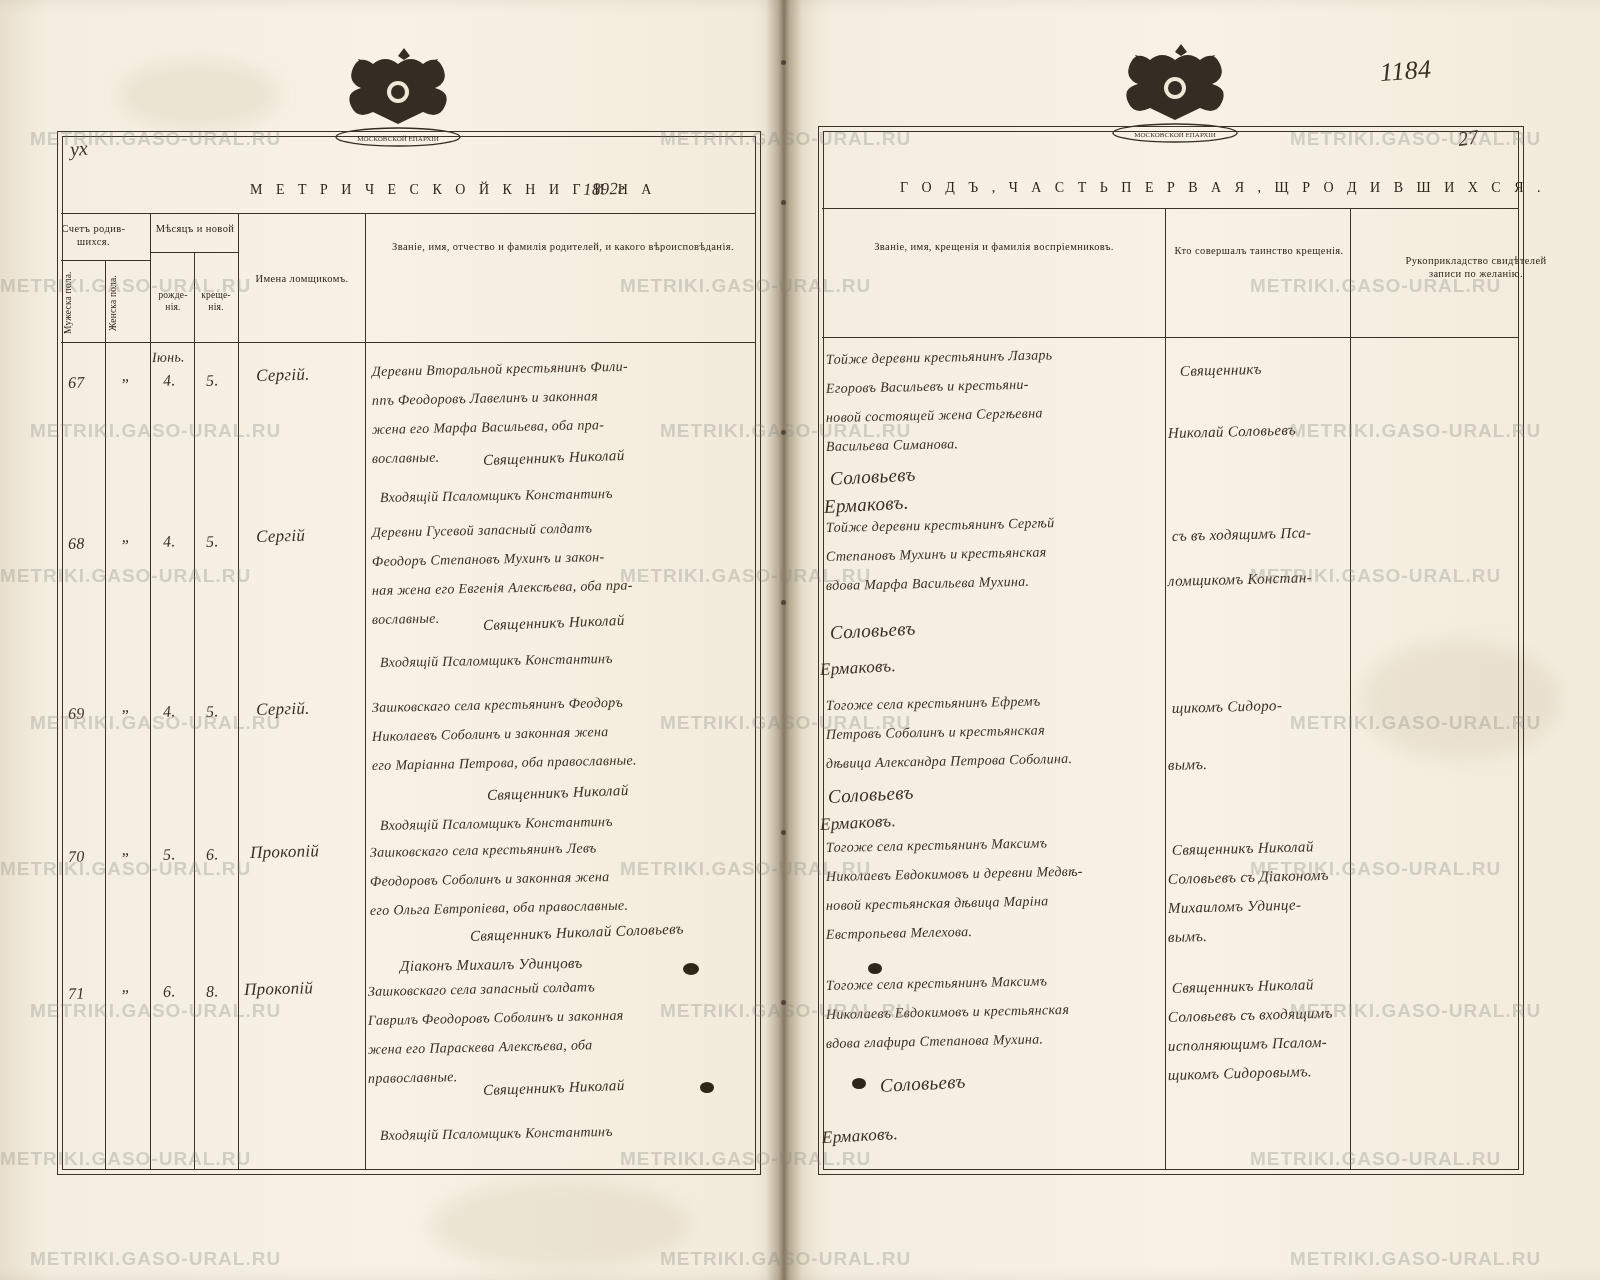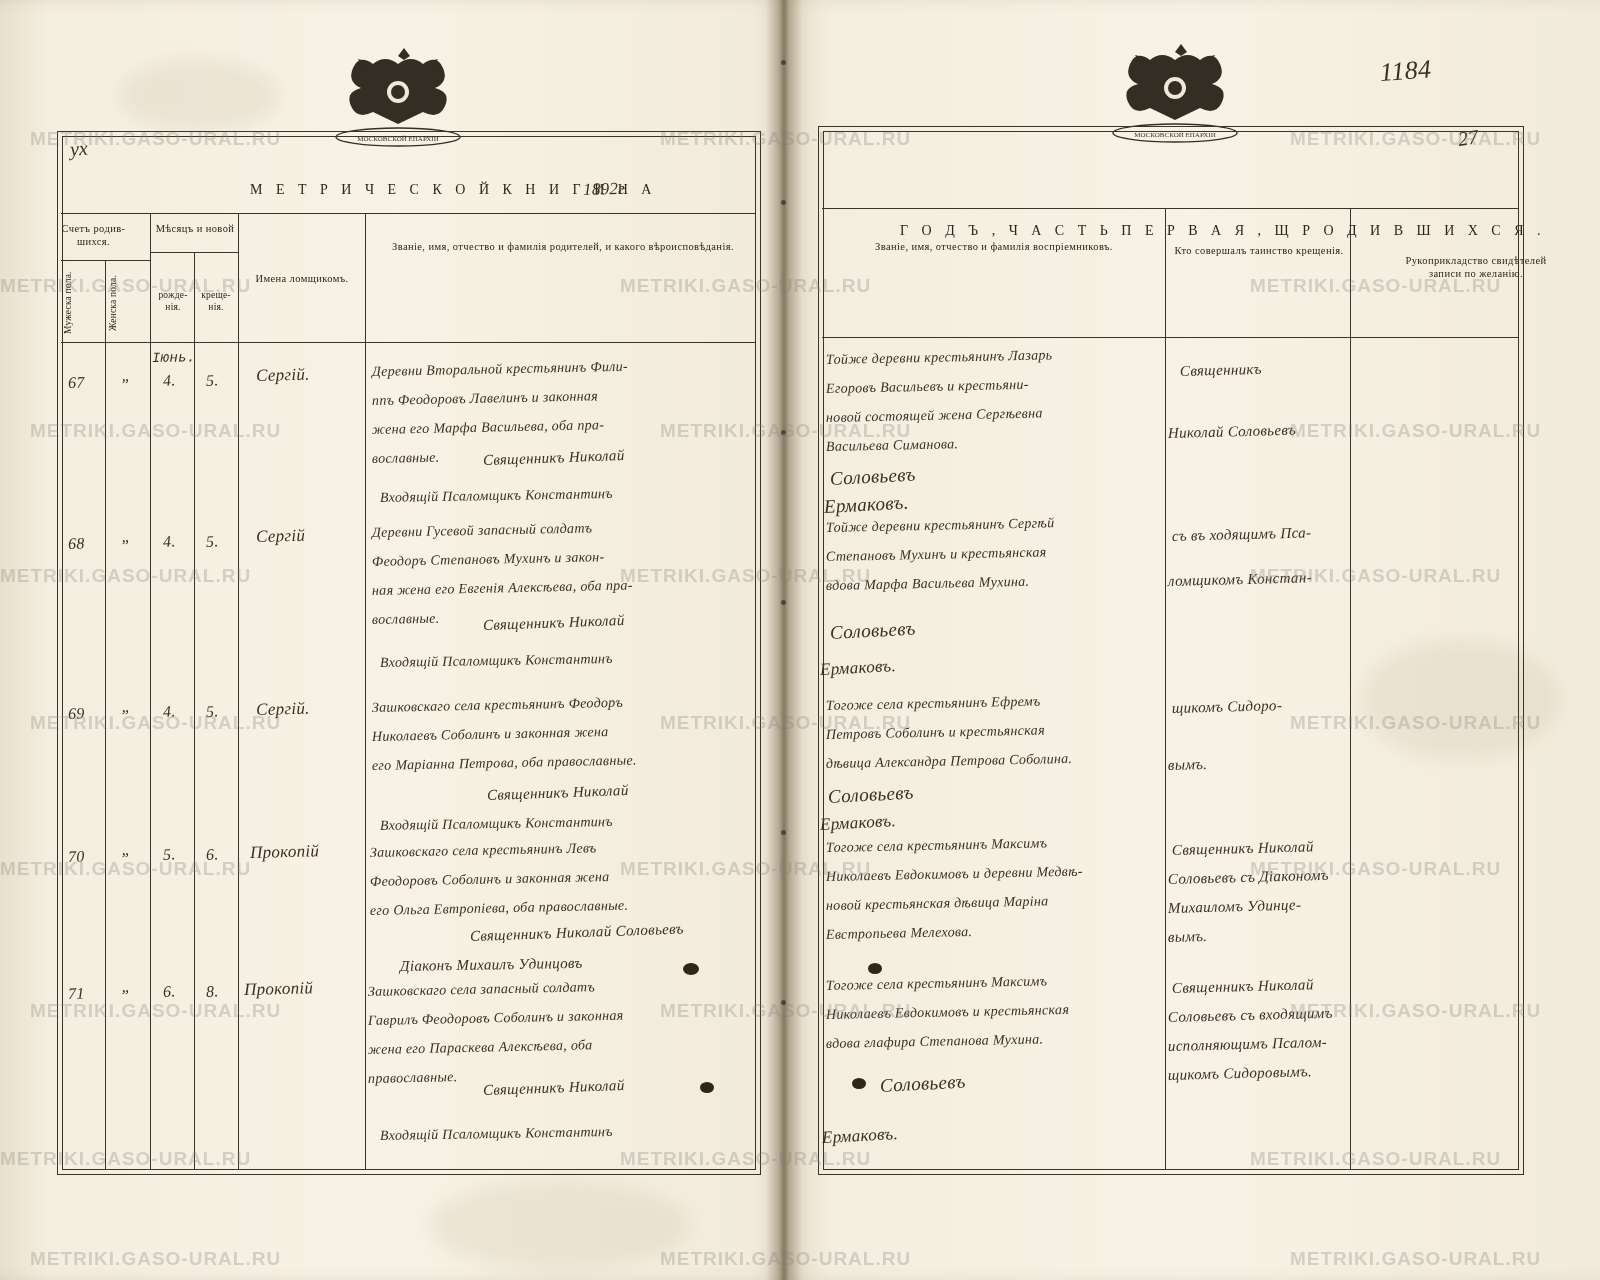--- a/index.html
+++ b/index.html
@@ -183,44 +183,44 @@
   <div class="vline" style="left:238px; top:213px; height:956px;"></div>
   <div class="vline" style="left:365px; top:213px; height:956px;"></div>
 
   <div class="hline" style="left:822px; top:208px; width:696px;"></div>
   <div class="hline" style="left:822px; top:337px; width:696px;"></div>
   <div class="vline" style="left:1165px; top:208px; height:961px;"></div>
   <div class="vline" style="left:1350px; top:208px; height:961px;"></div>
 
   <div class="title" style="left:250px; top:182px;">М Е Т Р И Ч Е С К О Й   К Н И Г И   Н А</div>
   <div class="hw" style="left:583px; top:180px; font-size:17px; transform:rotate(-1.5deg);">1892г</div>
-  <div class="title" style="left:900px; top:180px;margin-top:43px;">Г О Д Ъ ,  Ч А С Т Ь  П Е Р В А Я ,  Щ Р О Д И В Ш И Х С Я .</div>
+  <div class="title" style="left:900px; top:180px;">Г О Д Ъ ,  Ч А С Т Ь  П Е Р В А Я ,  Щ Р О Д И В Ш И Х С Я .</div>
 
   <div class="hw pgnum" style="left:70px; top:138px; transform:rotate(-4deg);">ух</div>
   <div class="hw pgnum" style="left:1458px; top:128px; transform:rotate(-8deg);">27</div>
   <div class="hw" style="left:1380px; top:58px; font-size:26px; transform:rotate(-4deg);">1184</div>
 
   <div class="hdr small" style="left:49px; top:222px; width:89px;">
     <span>Счетъ родив-шихся.</span>
   </div>
   <div class="hdr tiny" style="left:63px; top:268px; width:40px; height:70px; writing-mode:vertical-rl; transform:rotate(180deg);">Мужеска пола.</div>
   <div class="hdr tiny" style="left:108px; top:268px; width:40px; height:70px; writing-mode:vertical-rl; transform:rotate(180deg);">Женска пола.</div>
 
   <div class="hdr small" style="left:152px; top:222px; width:86px;">Мѣсяцъ и новой</div>
   <div class="hdr tiny" style="left:153px; top:290px; width:40px;">рожде-нія.</div>
   <div class="hdr tiny" style="left:196px; top:290px; width:40px;">креще-нія.</div>
 
   <div class="hdr small" style="left:240px; top:272px; width:124px;">Имена ломщикомъ.</div>
   <div class="hdr small" style="left:372px; top:240px; width:382px;">Званіе, имя, отчество и фамилія родителей, и какого вѣроисповѣданія.</div>
 
-  <div class="hdr small" style="left:830px; top:240px; width:328px;">Званіе, имя, отчество и фамилія воспріемниковъ.</div>
+  <div class="hdr small" style="left:830px; top:240px; width:328px;">Званіе, имя, крещенія и фамилія воспріемниковъ.</div>
   <div class="hdr small" style="left:1172px; top:244px; width:174px;">Кто совершалъ таинство крещенія.</div>
   <div class="hdr small" style="left:1396px; top:254px; width:160px;">Рукоприкладство свидѣтелей записи по желанію.</div>
 
-  <div class="hw body" style="left:152px; top:350px; transform:rotate(-1deg);font-family:Liberation Mono, monospace;">Іюнь.</div>
+  <div class="hw body" style="left:152px; top:350px; transform:rotate(-1deg);">Іюнь.</div>
 
   <div class="hw num" style="left:68px; top:374px; transform:rotate(-2deg);">67</div>
   <div class="hw num" style="left:120px; top:376px;">”</div>
   <div class="hw num" style="left:163px; top:372px; transform:rotate(-3deg);">4.</div>
   <div class="hw num" style="left:206px; top:372px; transform:rotate(-3deg);">5.</div>
   <div class="hw name" style="left:256px; top:366px; transform:rotate(-1.5deg);">Сергій.</div>
   <div class="hw body" style="left:372px; top:364px; transform:rotate(-1.2deg);">Деревни Вторальной крестьянинъ Фили-</div>
   <div class="hw body" style="left:372px; top:393px; transform:rotate(-1.2deg);">ппъ Феодоровъ Лавелинъ и законная</div>
   <div class="hw body" style="left:372px; top:422px; transform:rotate(-1.2deg);">жена его Марфа Васильева, оба пра-</div>
   <div class="hw body" style="left:372px; top:451px; transform:rotate(-1.2deg);">вославные.</div>

